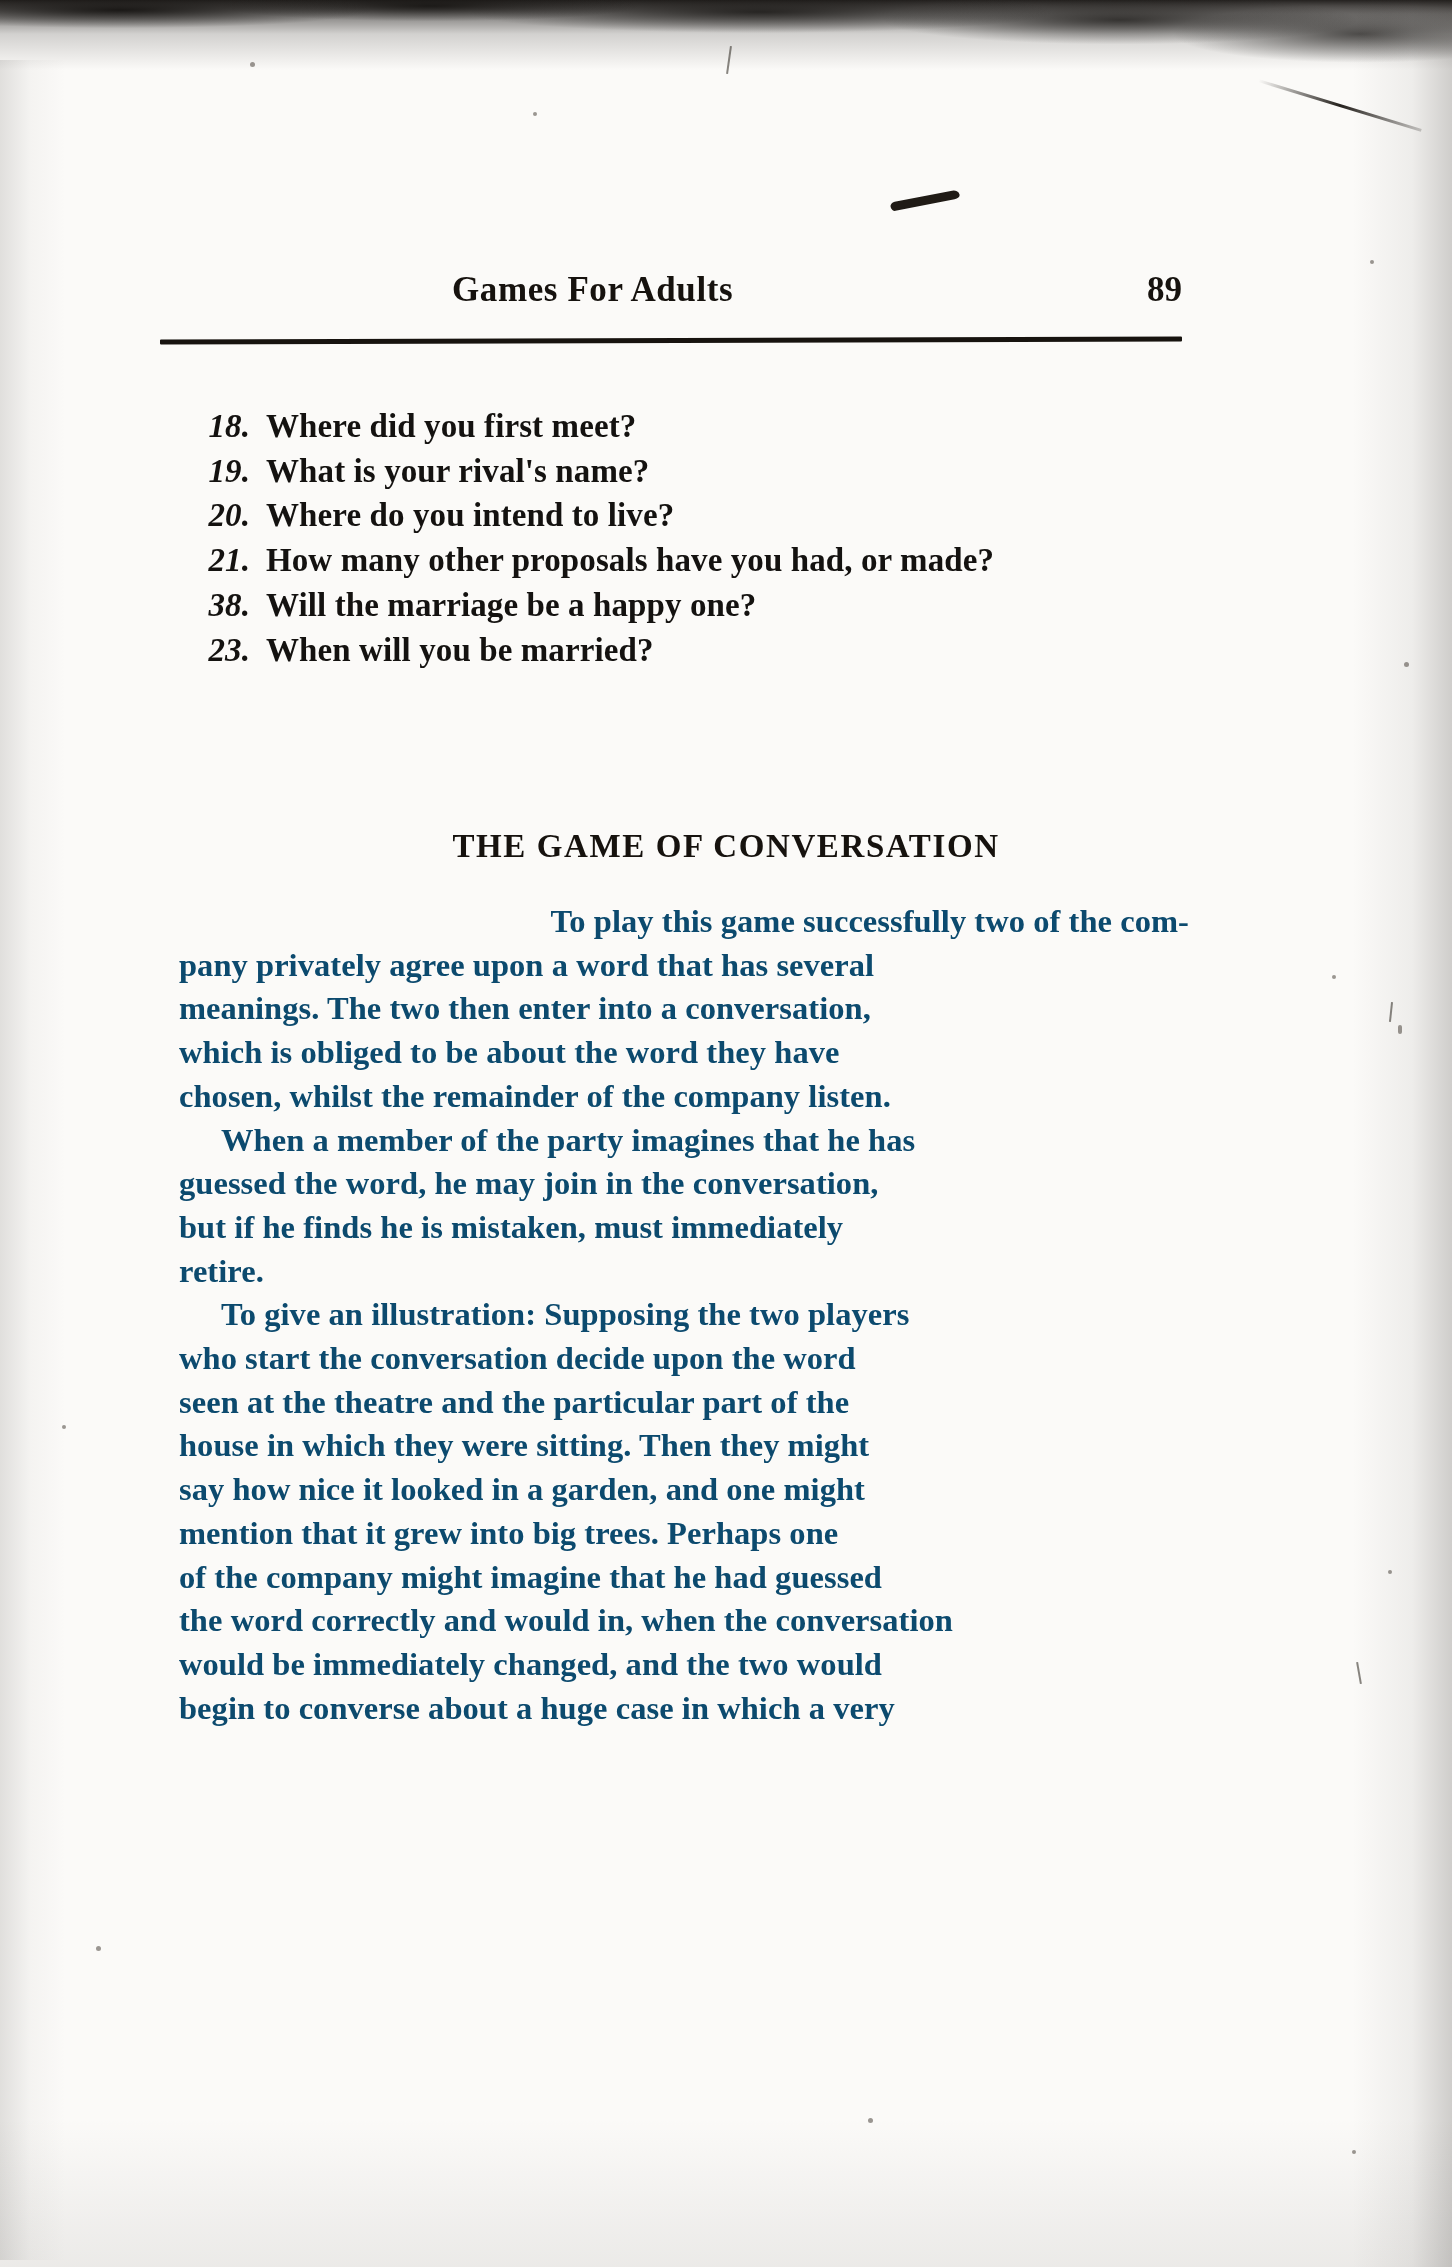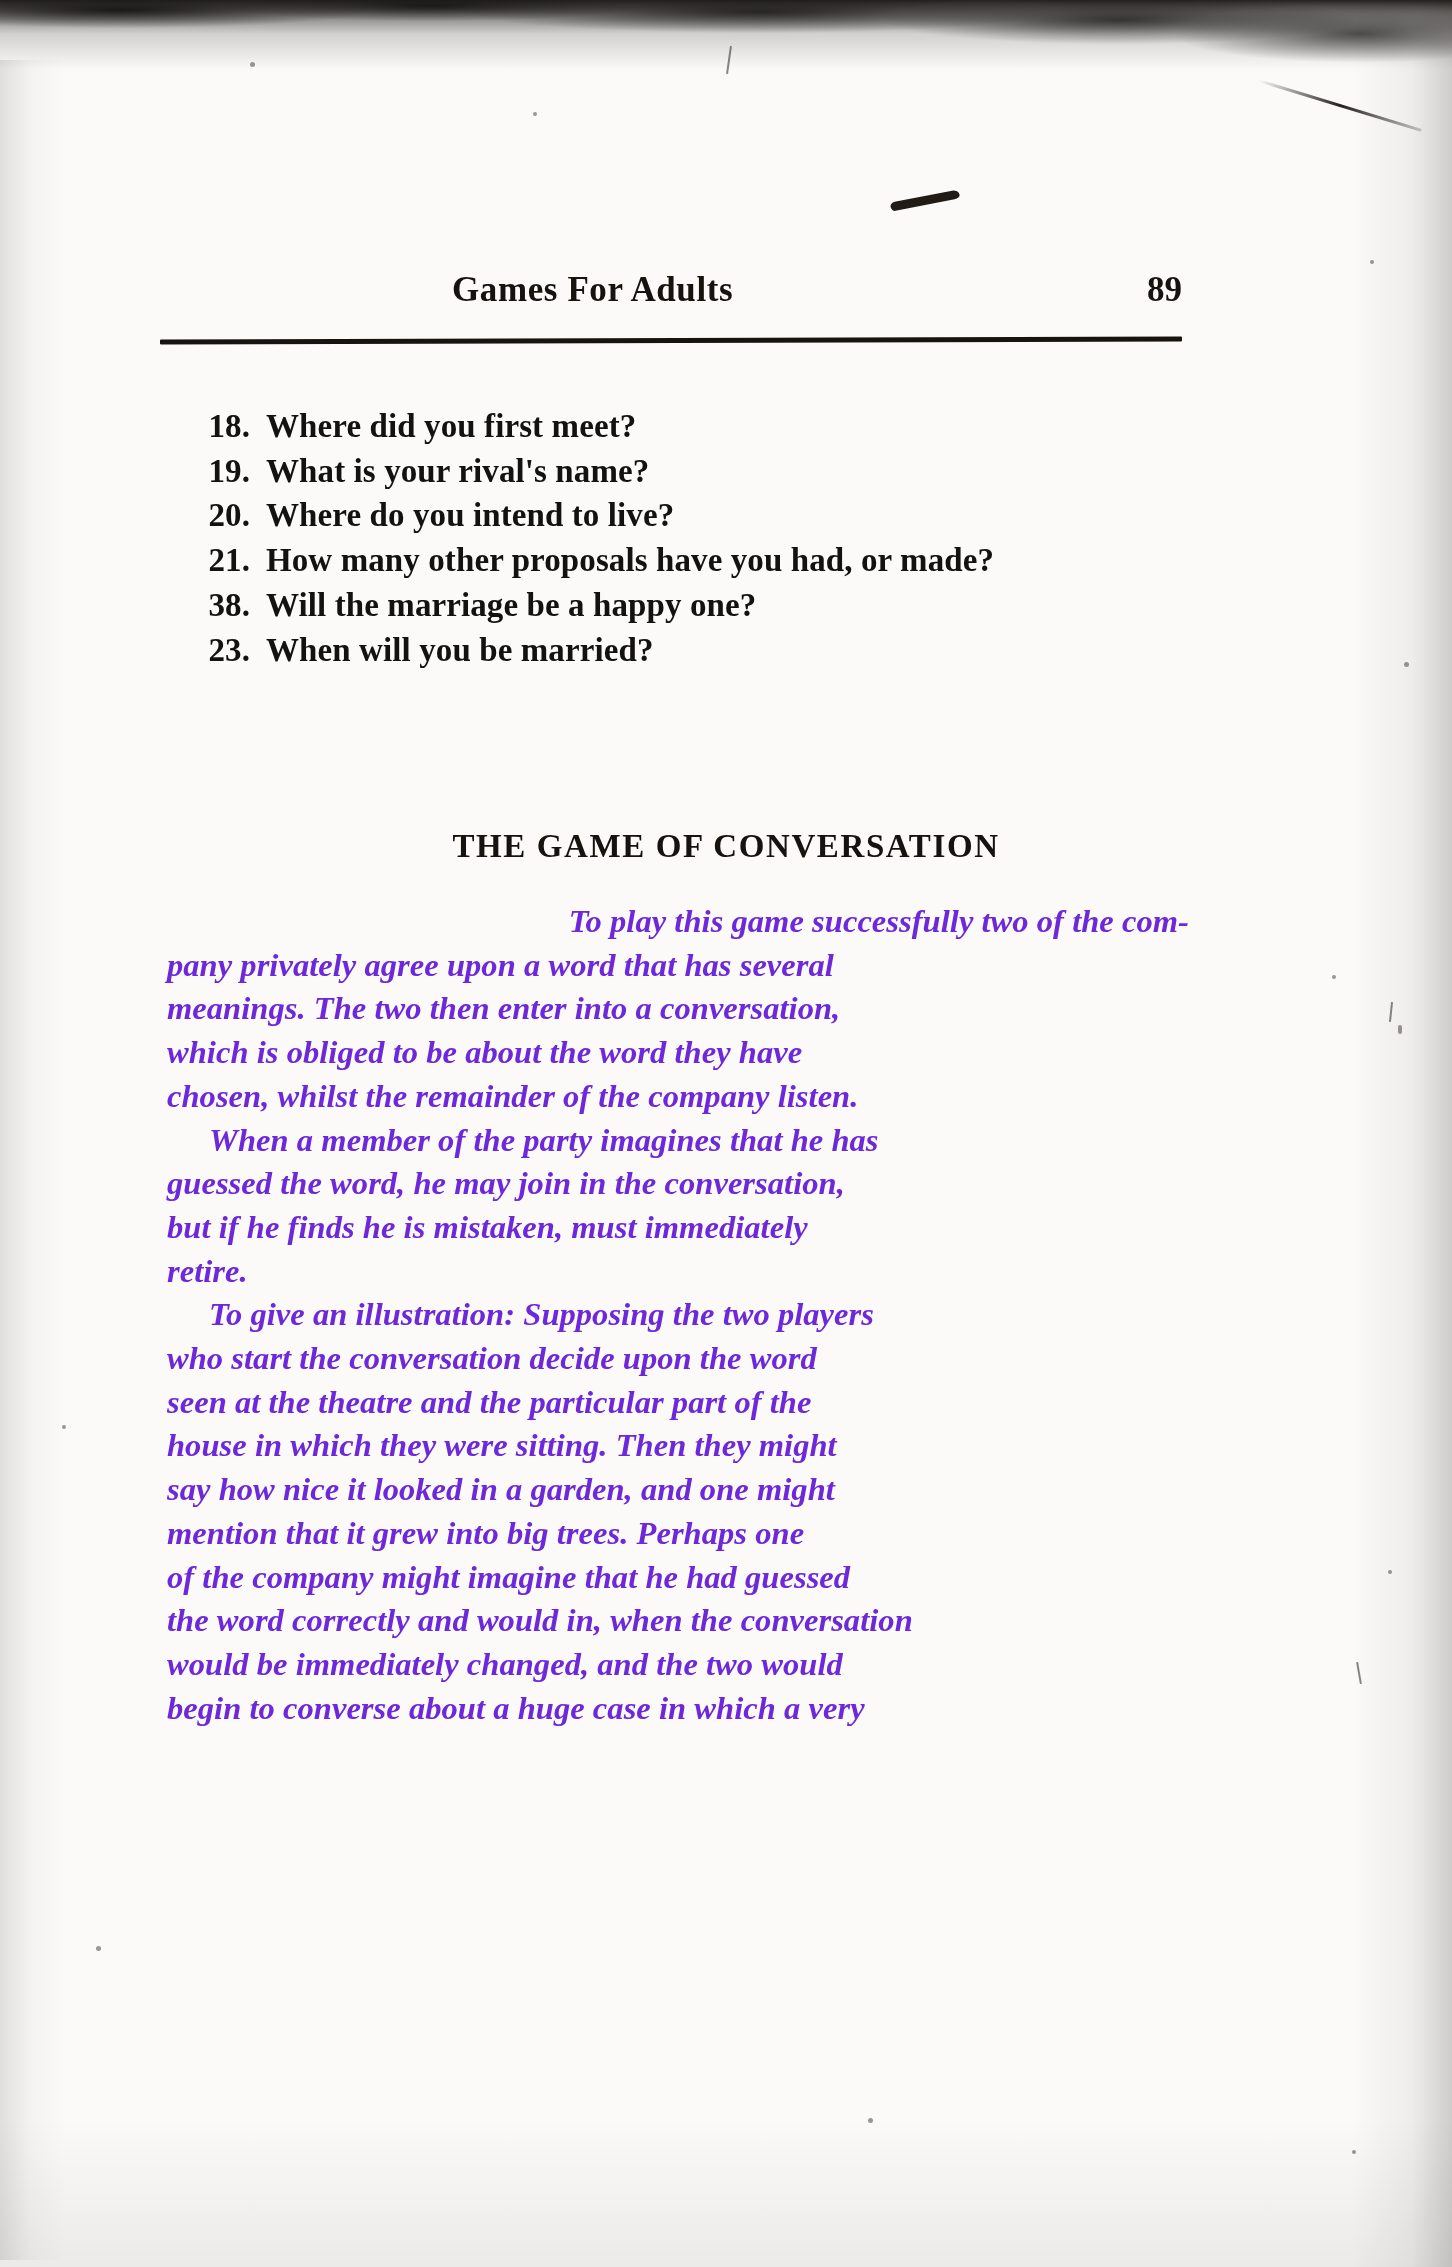--- a/index.html
+++ b/index.html
@@ -144,20 +144,21 @@
     letter-spacing: .1px;
     margin-bottom: 2px;
   }
   .q-num {
     width: 66px;
     flex: 0 0 66px;
     text-align: right;
     padding-right: 16px;
     box-sizing: border-box;
     font-weight: 700;
+    font-style: italic;
   }
   .q-text {
     flex: 1 1 auto;
   }
   .q-text.wrap {
     max-width: 850px;
   }
 
   
   #section-title {
@@ -176,25 +177,24 @@
   
   #body-text {
     position: absolute;
     left: 163px;
     top: 900px;
     width: 1026px;
   }
   .para {
     font-size: 32.5px;
     line-height: 1.345;
-    color: #6d28d9;
+    color: #0c4a6e;
     font-weight: 700;
     letter-spacing: .05px;
-    margin: 0 0 0 4px;
-    font-style: italic;
+    margin: 0 0 0 16px;
   }
   .para .line {
     display: block;
     white-space: nowrap;
   }
   .para .line.justify {
     display: flex;
     justify-content: space-between;
   }
   .para .line.justify > span {

